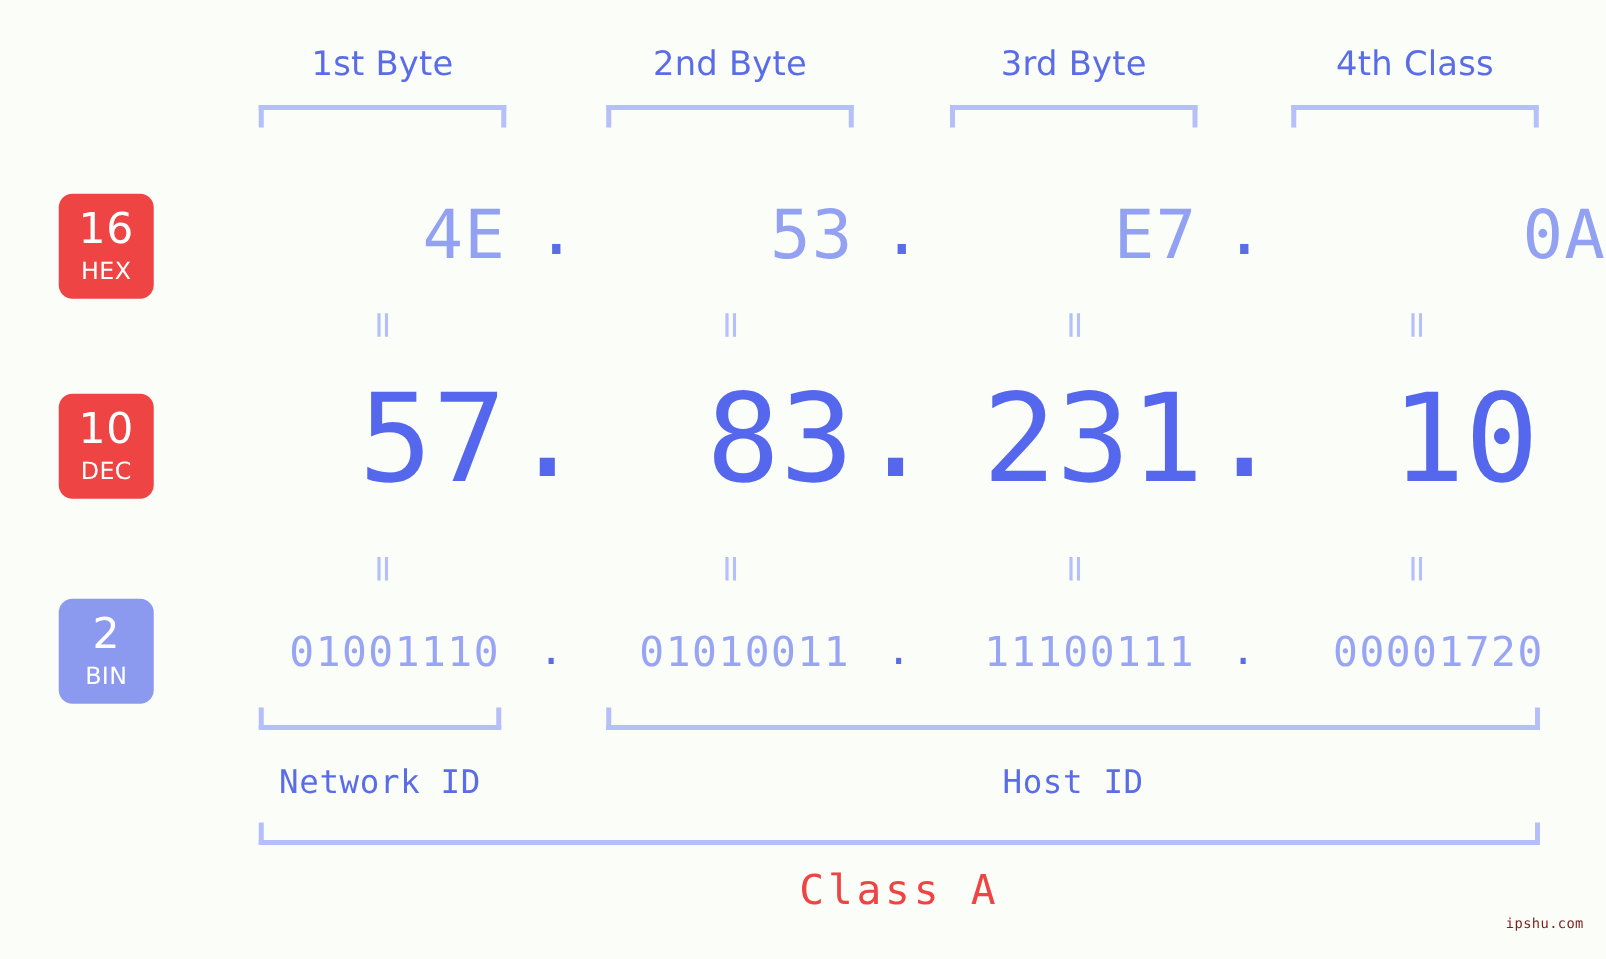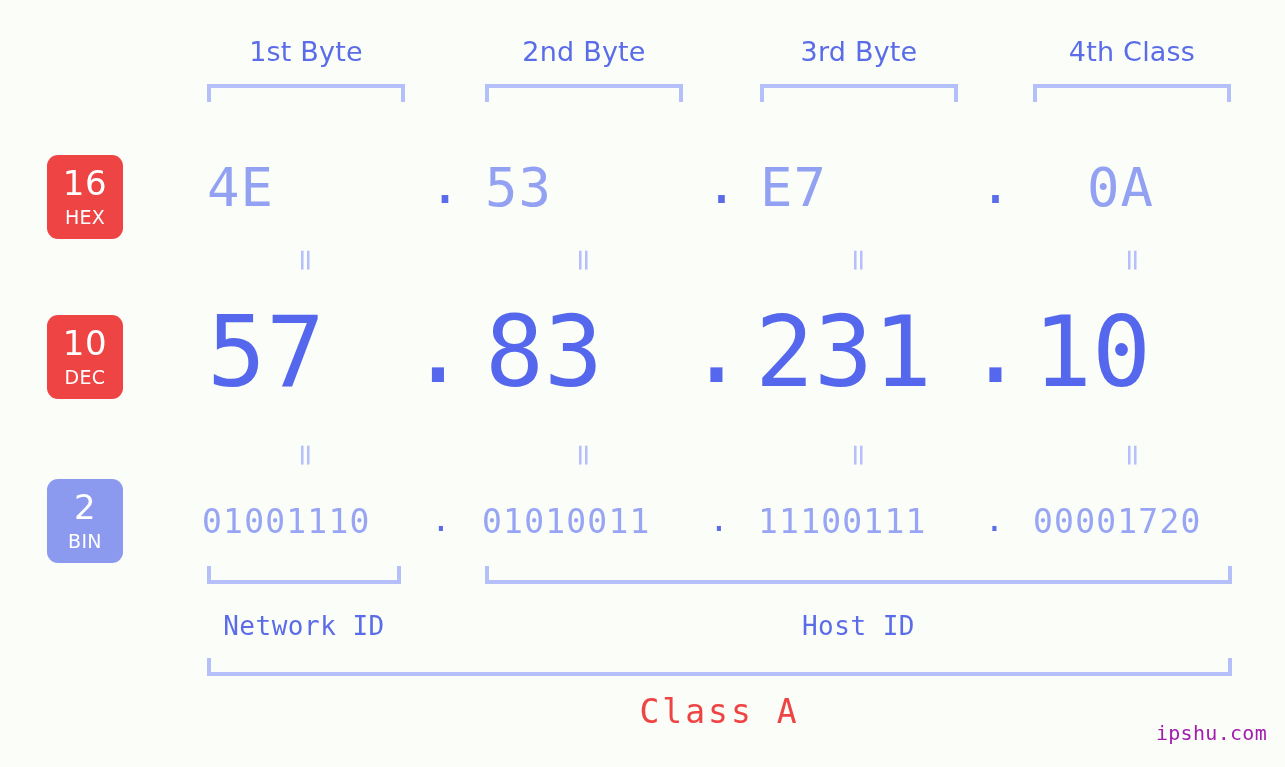--- a/index.html
+++ b/index.html
@@ -77,21 +77,21 @@
   .badge .nm {
     font-size: 19px;
     line-height: 22px;
     letter-spacing: 0.3px;
     margin-top: 6px;
   }
 
   
   .val {
     position: absolute;
-    text-align: left;
+    text-align: right;
     white-space: nowrap;
     font-family: "DejaVu Sans Mono", monospace;
   }
 
   .hex-row .val {
     top: 152px;
     height: 72px;
     line-height: 72px;
     font-size: 54px;
     color: #93a1f3;
@@ -178,22 +178,22 @@
     font-size: 33px;
     color: #ef4444;
     letter-spacing: 3px;
   }
 
   .watermark {
     position: absolute;
     right: 18px;
     bottom: 22px;
     font-family: "DejaVu Sans Mono", monospace;
-    font-size: 20px;
-    color: #a21caf;
+    font-size: 11px;
+    color: #7f1d1d;
     letter-spacing: 0.3px;
   }
 </style>
 </head>
 <body>
 
 <div class="stage">
 
   <div>
     <div class="byte-label" style="left:207px;width:198px;">1st Byte</div>

